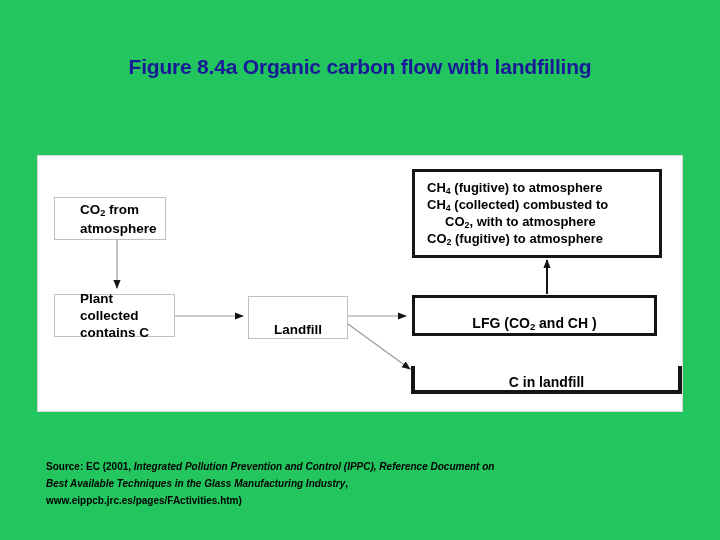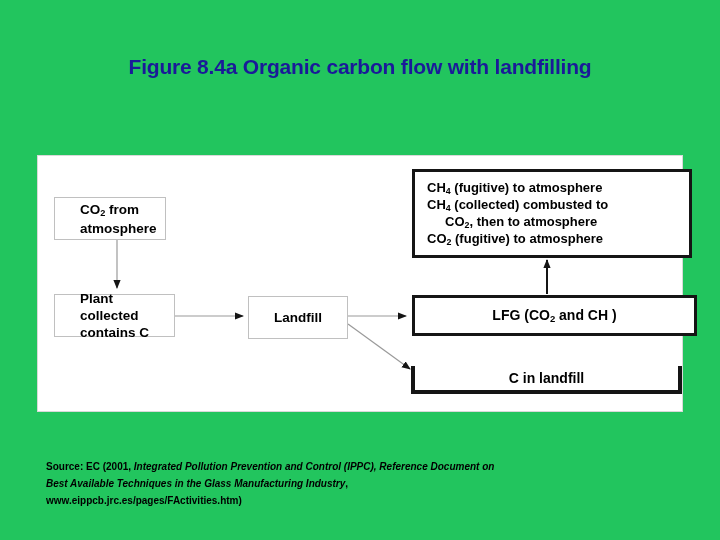--- a/index.html
+++ b/index.html
@@ -67,21 +67,21 @@
     padding-left: 25px;
   }
 
   
   .node.thick {
     border: 3px solid #151515;
     font-size: 13px;
     line-height: 16px;
   }
 
-  .node.center { justify-content: center; text-align: center; }
+  .node.center { justify-content: center; text-align: center; align-items: flex-end; }
 
   
   .node.open-top {
     border-top: 0;
     border-left: 4px solid #151515;
     border-right: 4px solid #151515;
     border-bottom: 4px solid #151515;
   }
 
   sub {
@@ -156,29 +156,29 @@
       <div>
         <span>Plant collected</span><br>
         <span>contains C</span>
       </div>
     </div>
 
     <div class="node thin center" style="left:210px; top:140px; width:100px; height:43px; padding-left:0;">
       <span>Landfill</span>
     </div>
 
-    <div class="node thick center" style="left:374px; top:139px; width:285px; height:41px; font-size:14px;">
+    <div class="node thick center" style="left:374px; top:139px; width:245px; height:41px; font-size:14px;">
       <span><span>LFG (CO</span><sub>2</sub><span> and CH </span><span>)</span></span>
     </div>
 
-    <div class="node thick" style="left:374px; top:13px; width:280px; height:89px;">
+    <div class="node thick" style="left:374px; top:13px; width:250px; height:89px;">
       <div class="emis-lines">
         <span class="ln l1"><span>CH</span><sub>4</sub><span> (fugitive) to atmosphere</span></span>
         <span class="ln l2"><span>CH</span><sub>4</sub><span> (collected) combusted to</span></span>
-        <span class="ln l3"><span>CO</span><sub>2</sub><span>, then to atmosphere</span></span>
+        <span class="ln l3"><span>CO</span><sub>2</sub><span>, with to atmosphere</span></span>
         <span class="ln l4"><span>CO</span><sub>2</sub><span> (fugitive) to atmosphere</span></span>
       </div>
     </div>
 
     <div class="node thick open-top center" style="left:373px; top:210px; width:271px; height:28px; font-size:14px;">
       <span>C in landfill</span>
     </div>
 
   </div>
 

